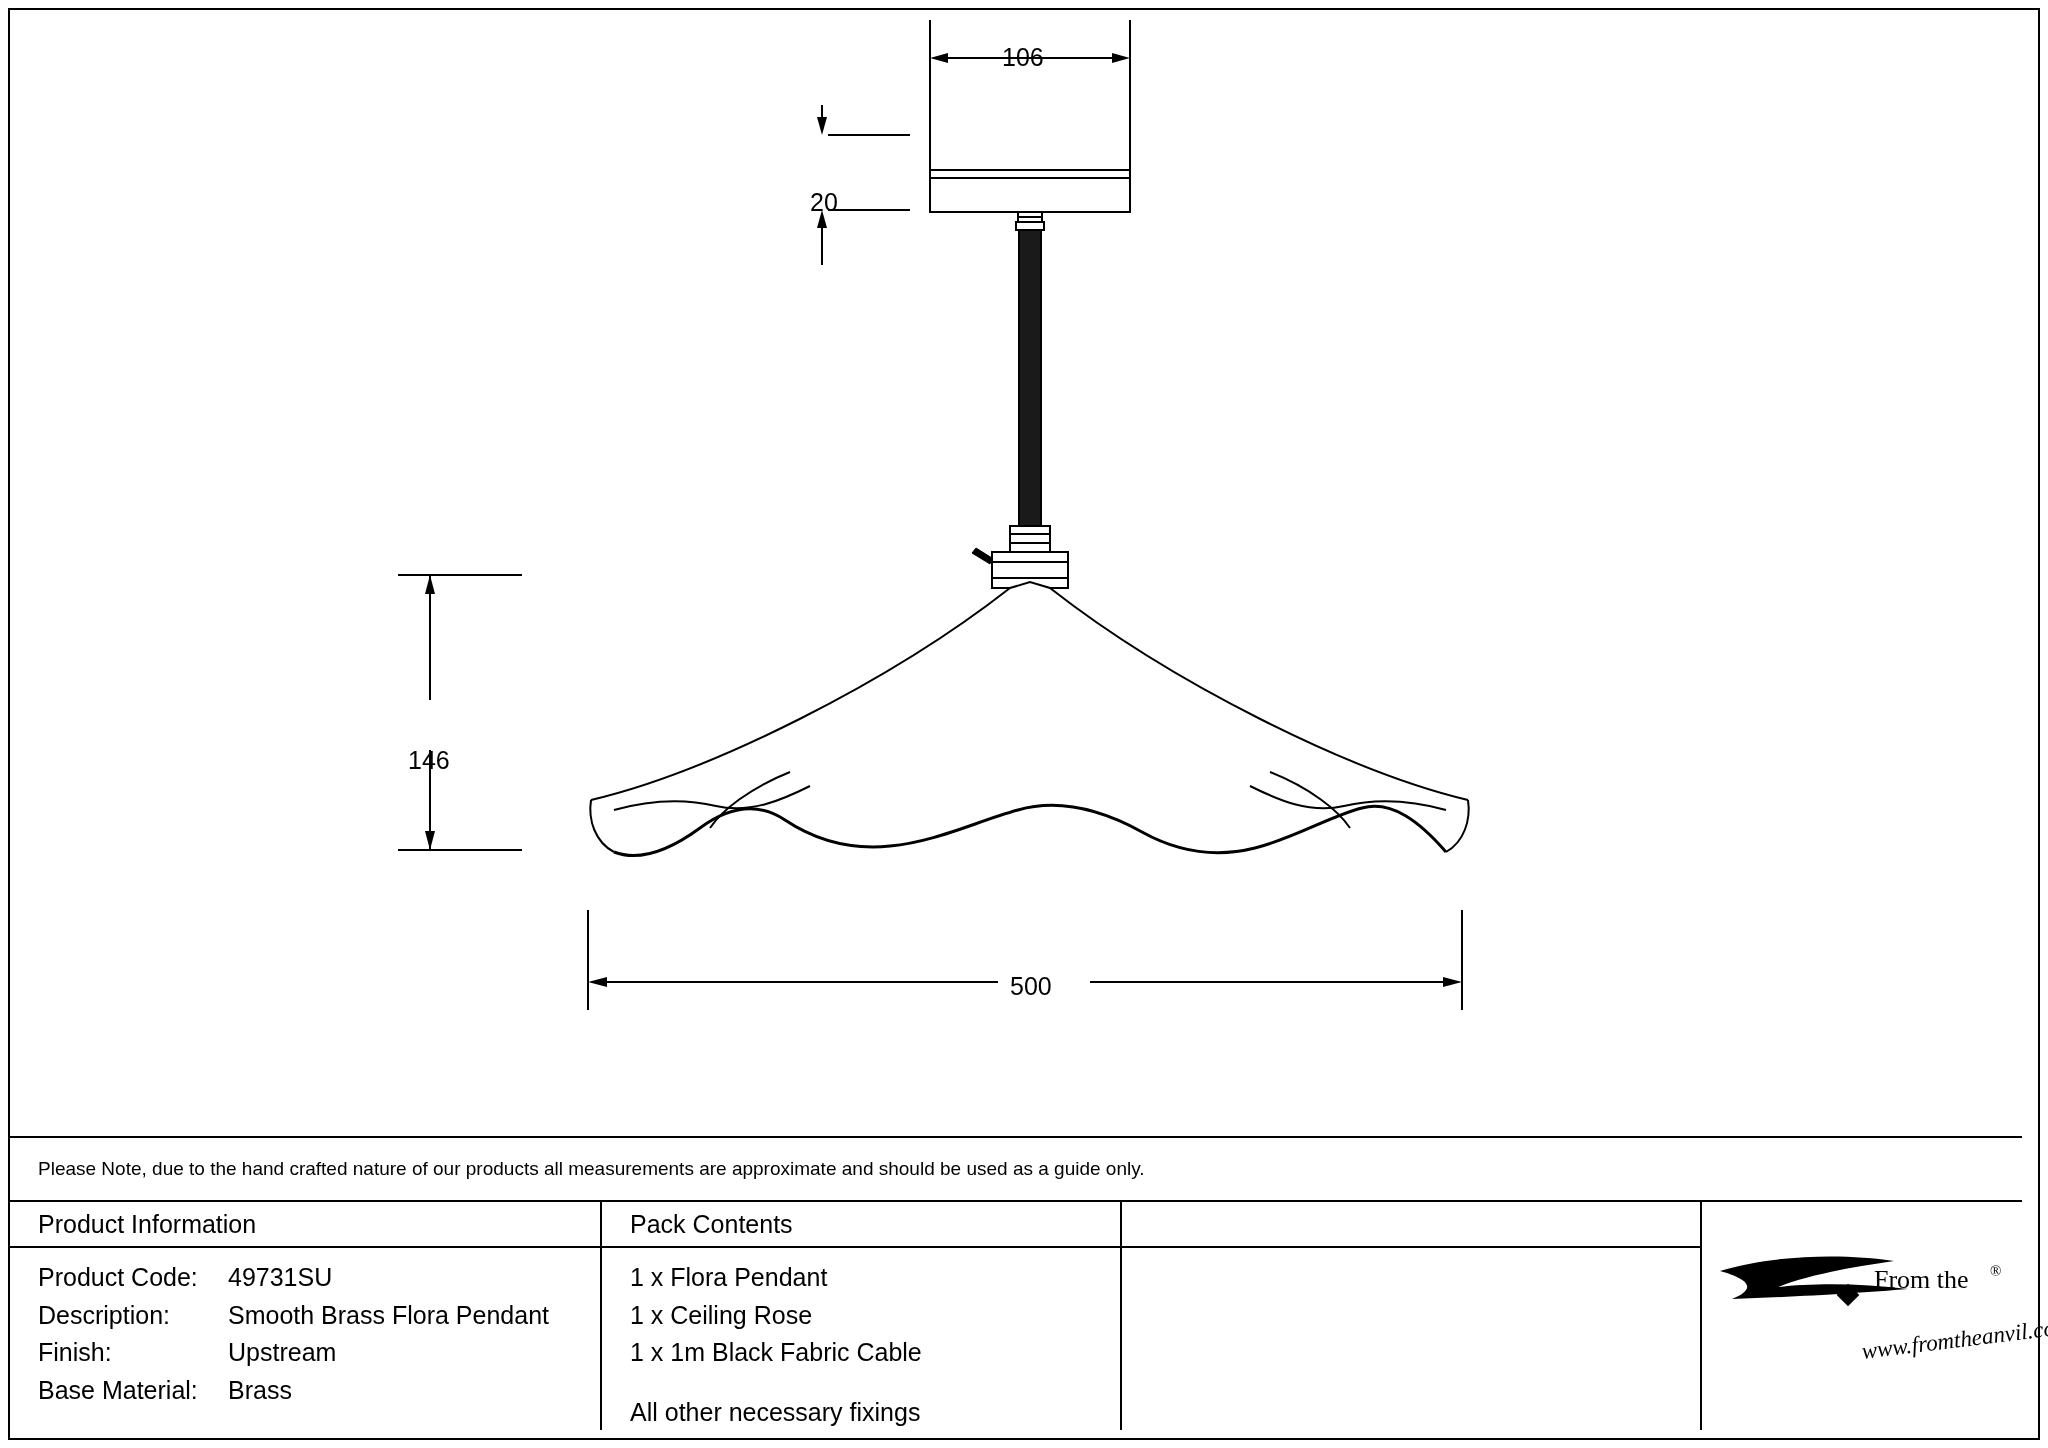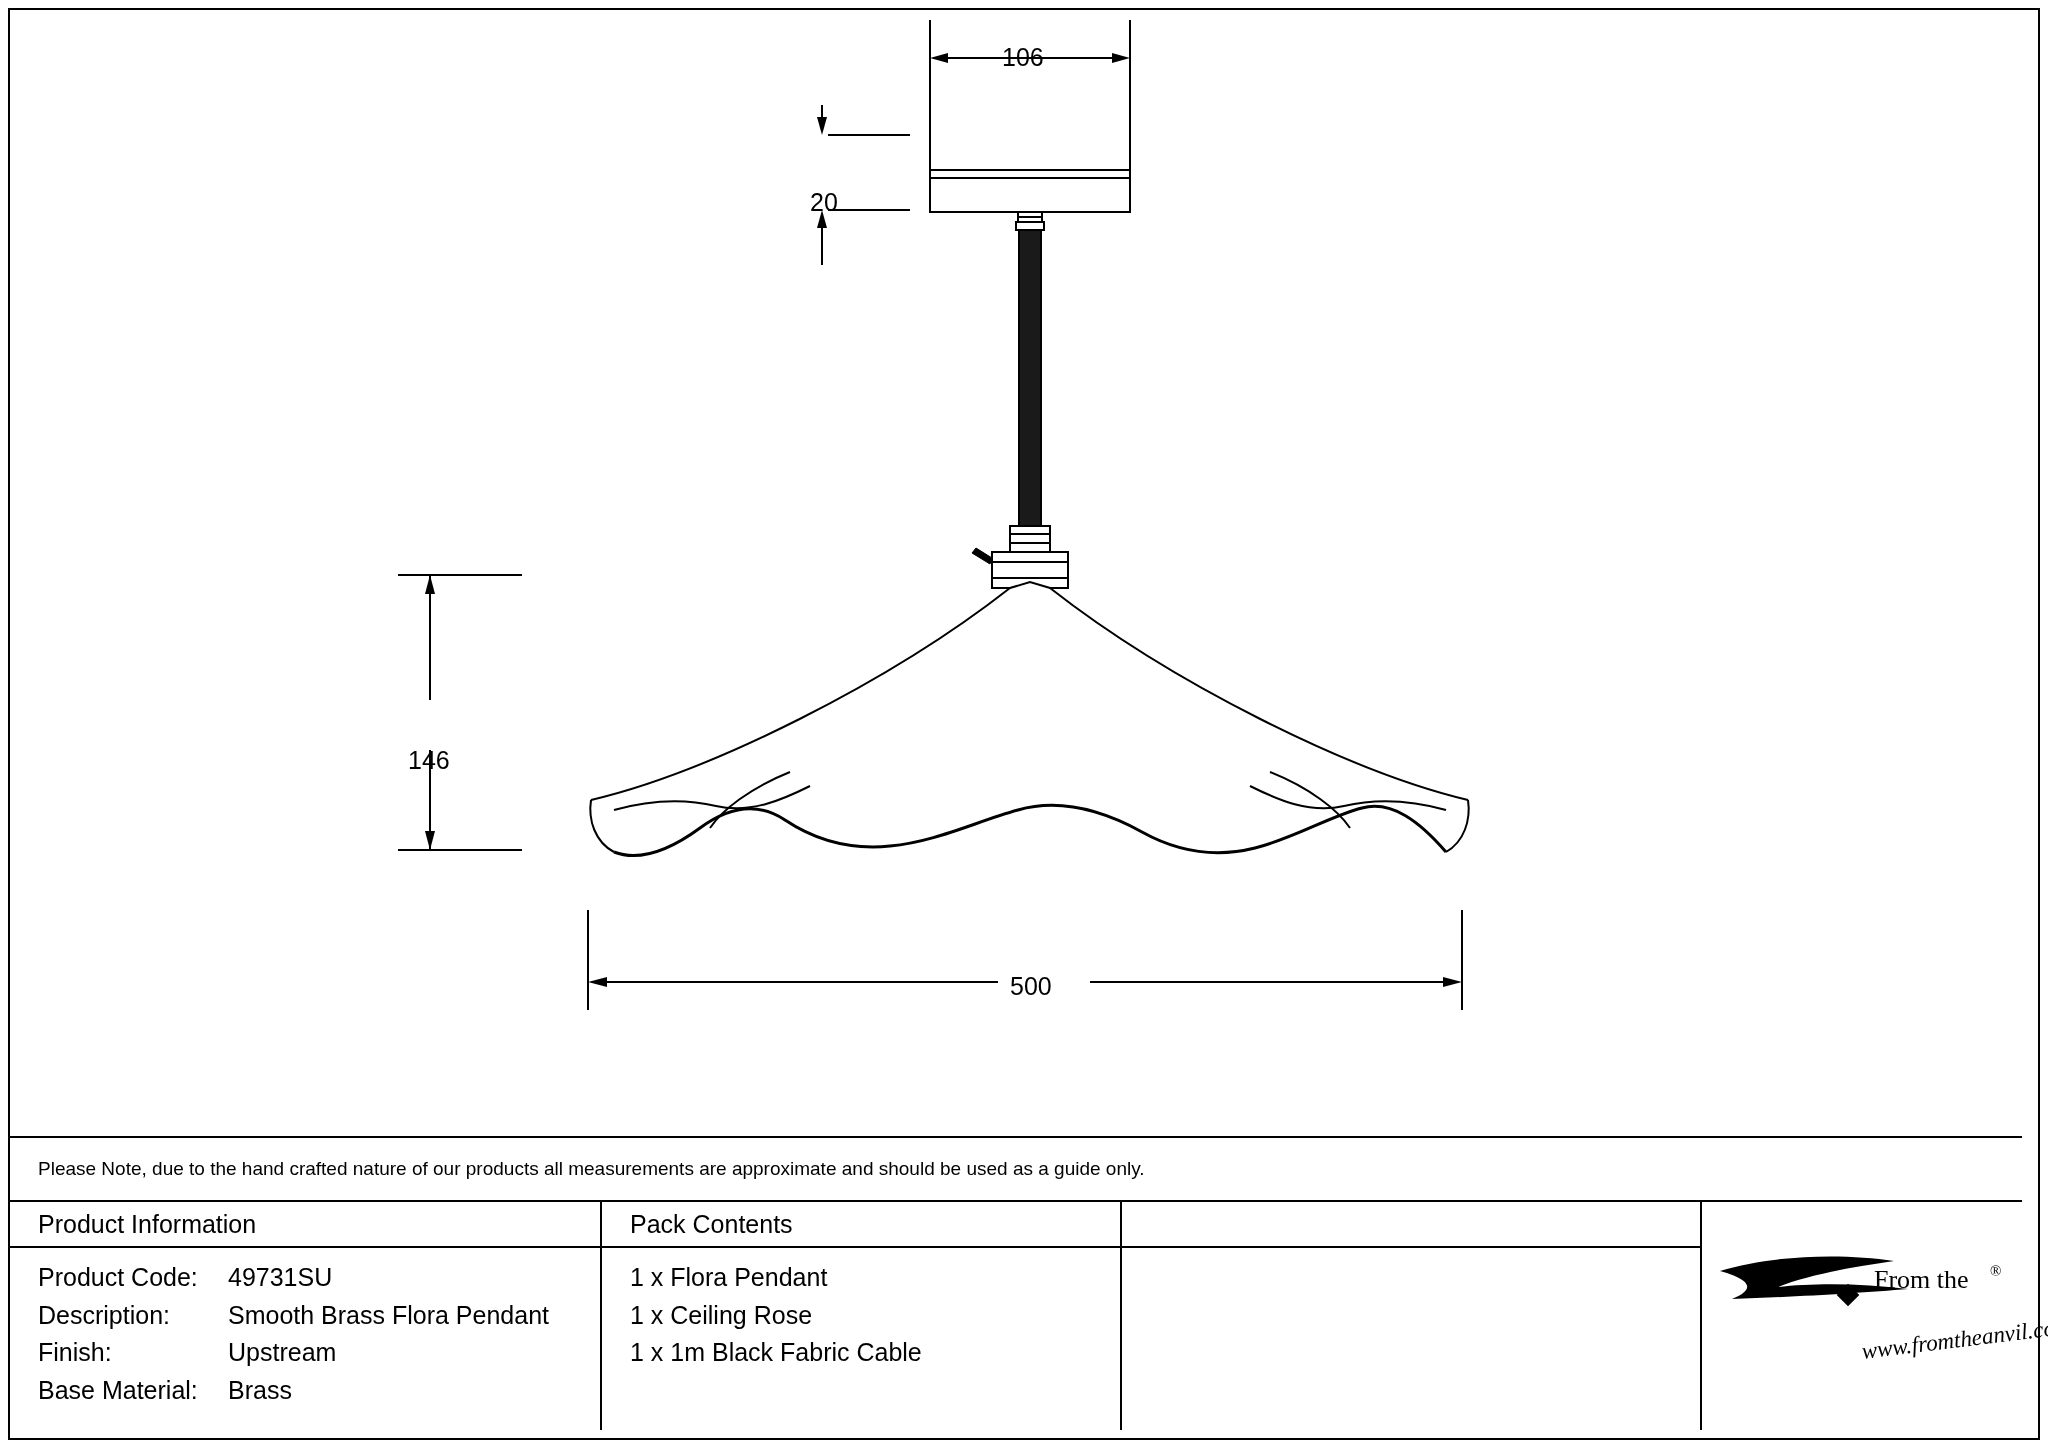--- a/index.html
+++ b/index.html
@@ -327,20 +327,21 @@
       </div>
     </div>
 
     <div class="col col-b">
       <div class="col-head">Pack Contents</div>
       <div class="col-body">
         <div class="pack-line">1 x Flora Pendant</div>
         <div class="pack-line">1 x Ceiling Rose</div>
         <div class="pack-line">1 x 1m Black Fabric Cable</div>
         <div class="pack-gap"></div>
+        <div class="pack-line">All other necessary fixings</div>
       </div>
     </div>
 
     <div class="col col-c">
       <div class="col-head"></div>
       <div class="col-body"></div>
     </div>
 
     <div class="col col-d">
       <div class="logo-wrap">

